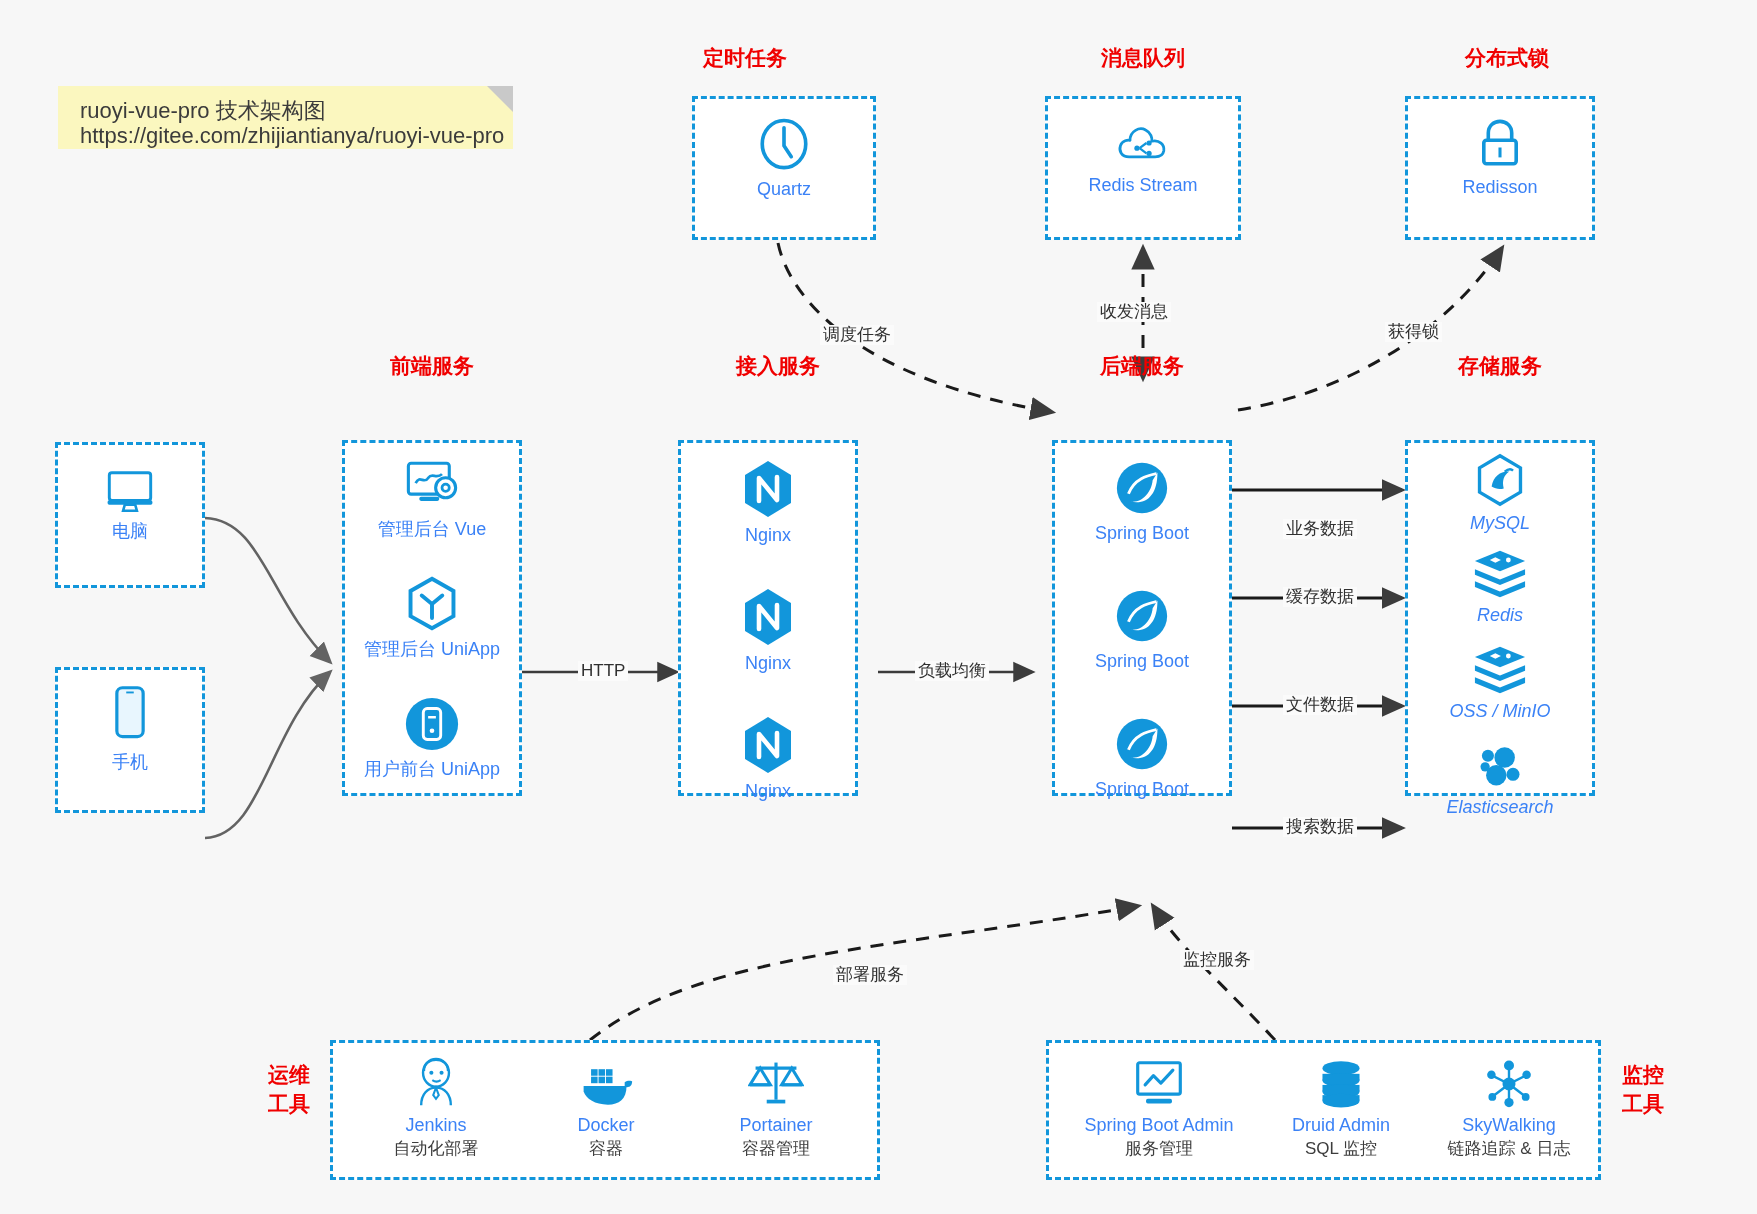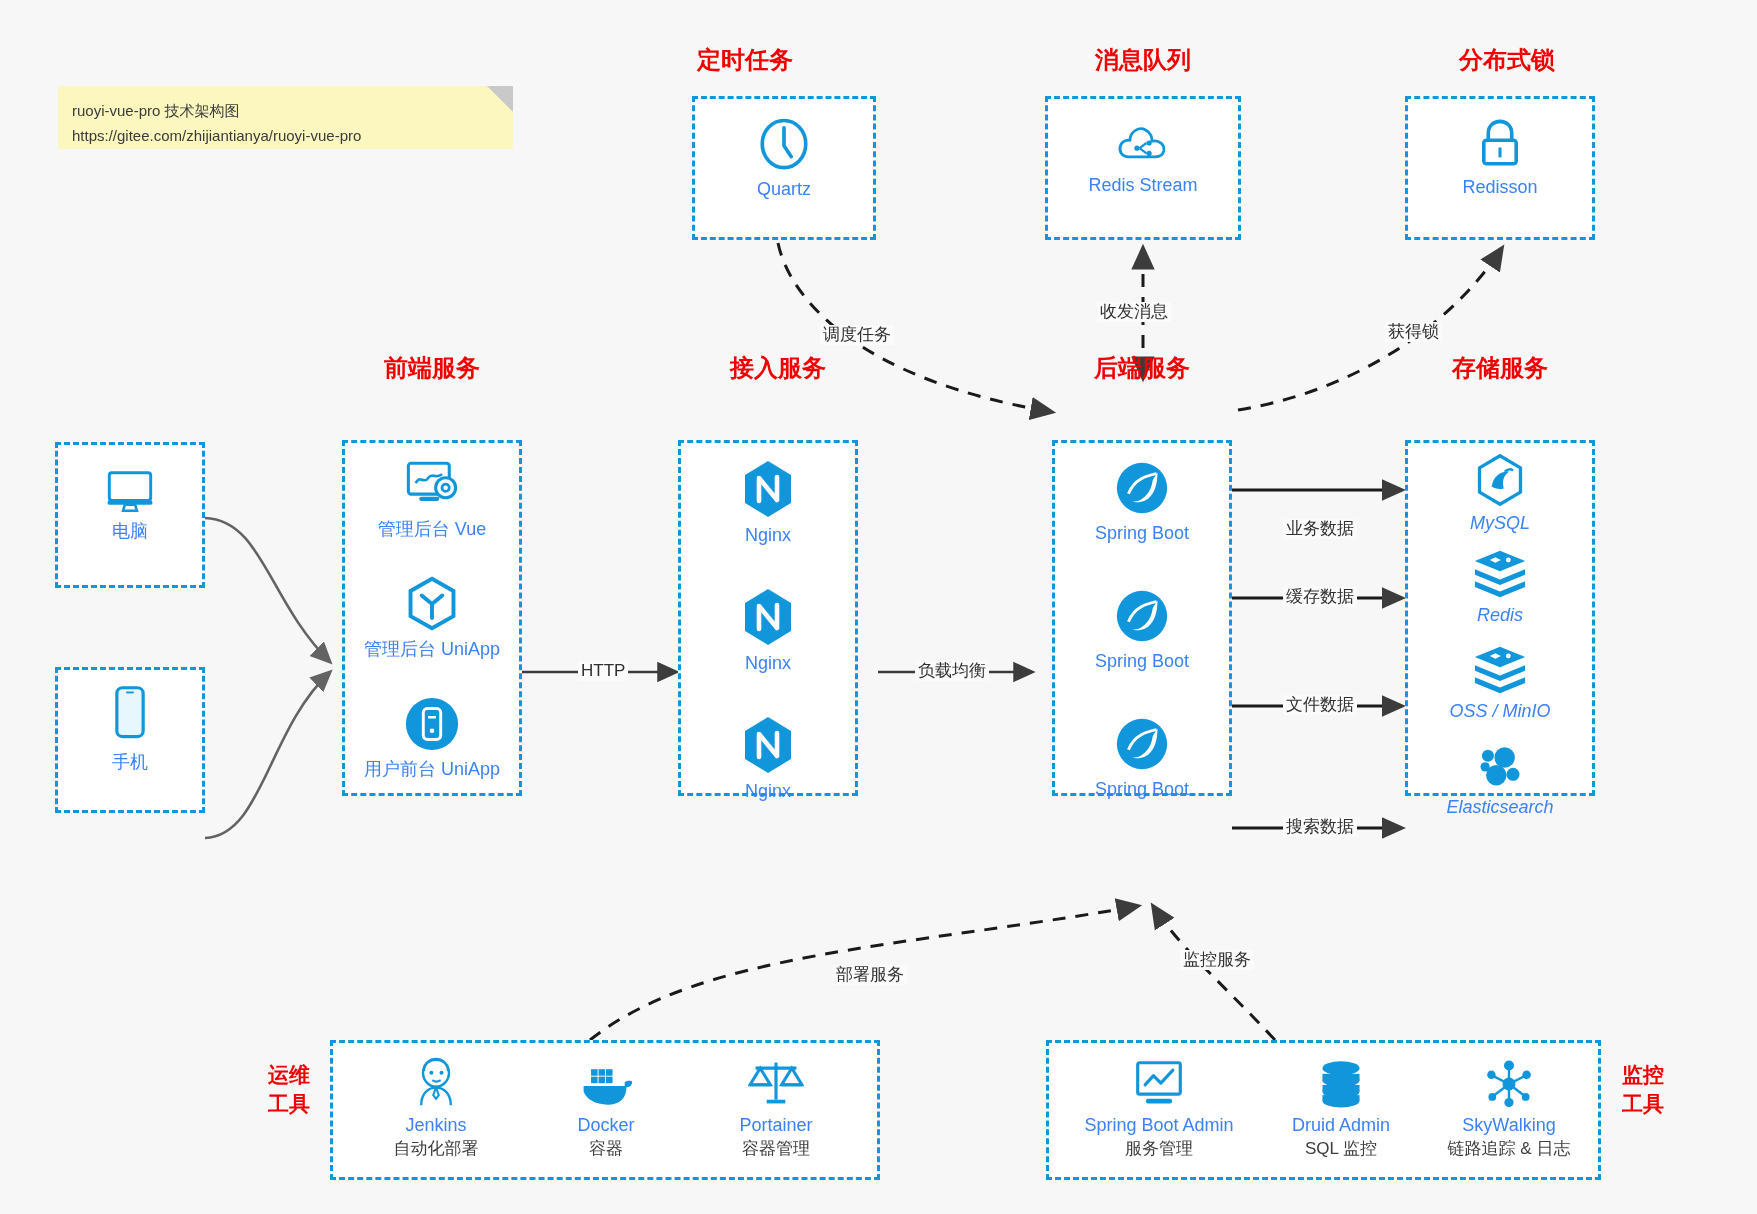--- a/index.html
+++ b/index.html
@@ -10,36 +10,36 @@
     position:relative;overflow:hidden;
   }
   .canvas{position:absolute;left:0;top:0;width:1757px;height:1214px;}
   svg.wires{position:absolute;left:0;top:0;width:1757px;height:1214px;pointer-events:none;}
 
   
   .note{
     position:absolute;left:58px;top:86px;width:455px;height:63px;
     background:#fbf7bf;
     box-sizing:border-box;
-    padding:12px 14px 0 14px;
-    font-size:15px;color:#3b3b3b;line-height:25px;
+    padding:12px 14px 0 22px;
+    font-size:22px;color:#3b3b3b;line-height:25px;
     white-space:nowrap;
   }
   .note .fold{
     position:absolute;right:0;top:0;width:0;height:0;
     border-left:26px solid transparent;border-top:26px solid #c9c9c9;
   }
 
   
   .dbox{
     position:absolute;box-sizing:border-box;
     border:3px dashed #1296db;background:#ffffff;
   }
   .grouptitle{
-    position:absolute;color:#f00000;font-weight:bold;font-size:24px;
+    position:absolute;color:#f00000;font-weight:bold;font-size:21px;
     text-align:center;white-space:nowrap;
   }
   .sidetitle{
     position:absolute;color:#f00000;font-weight:bold;font-size:21px;
     line-height:29px;text-align:center;white-space:nowrap;
   }
 
   
   .node{position:absolute;text-align:center;}
   .node .cap{

